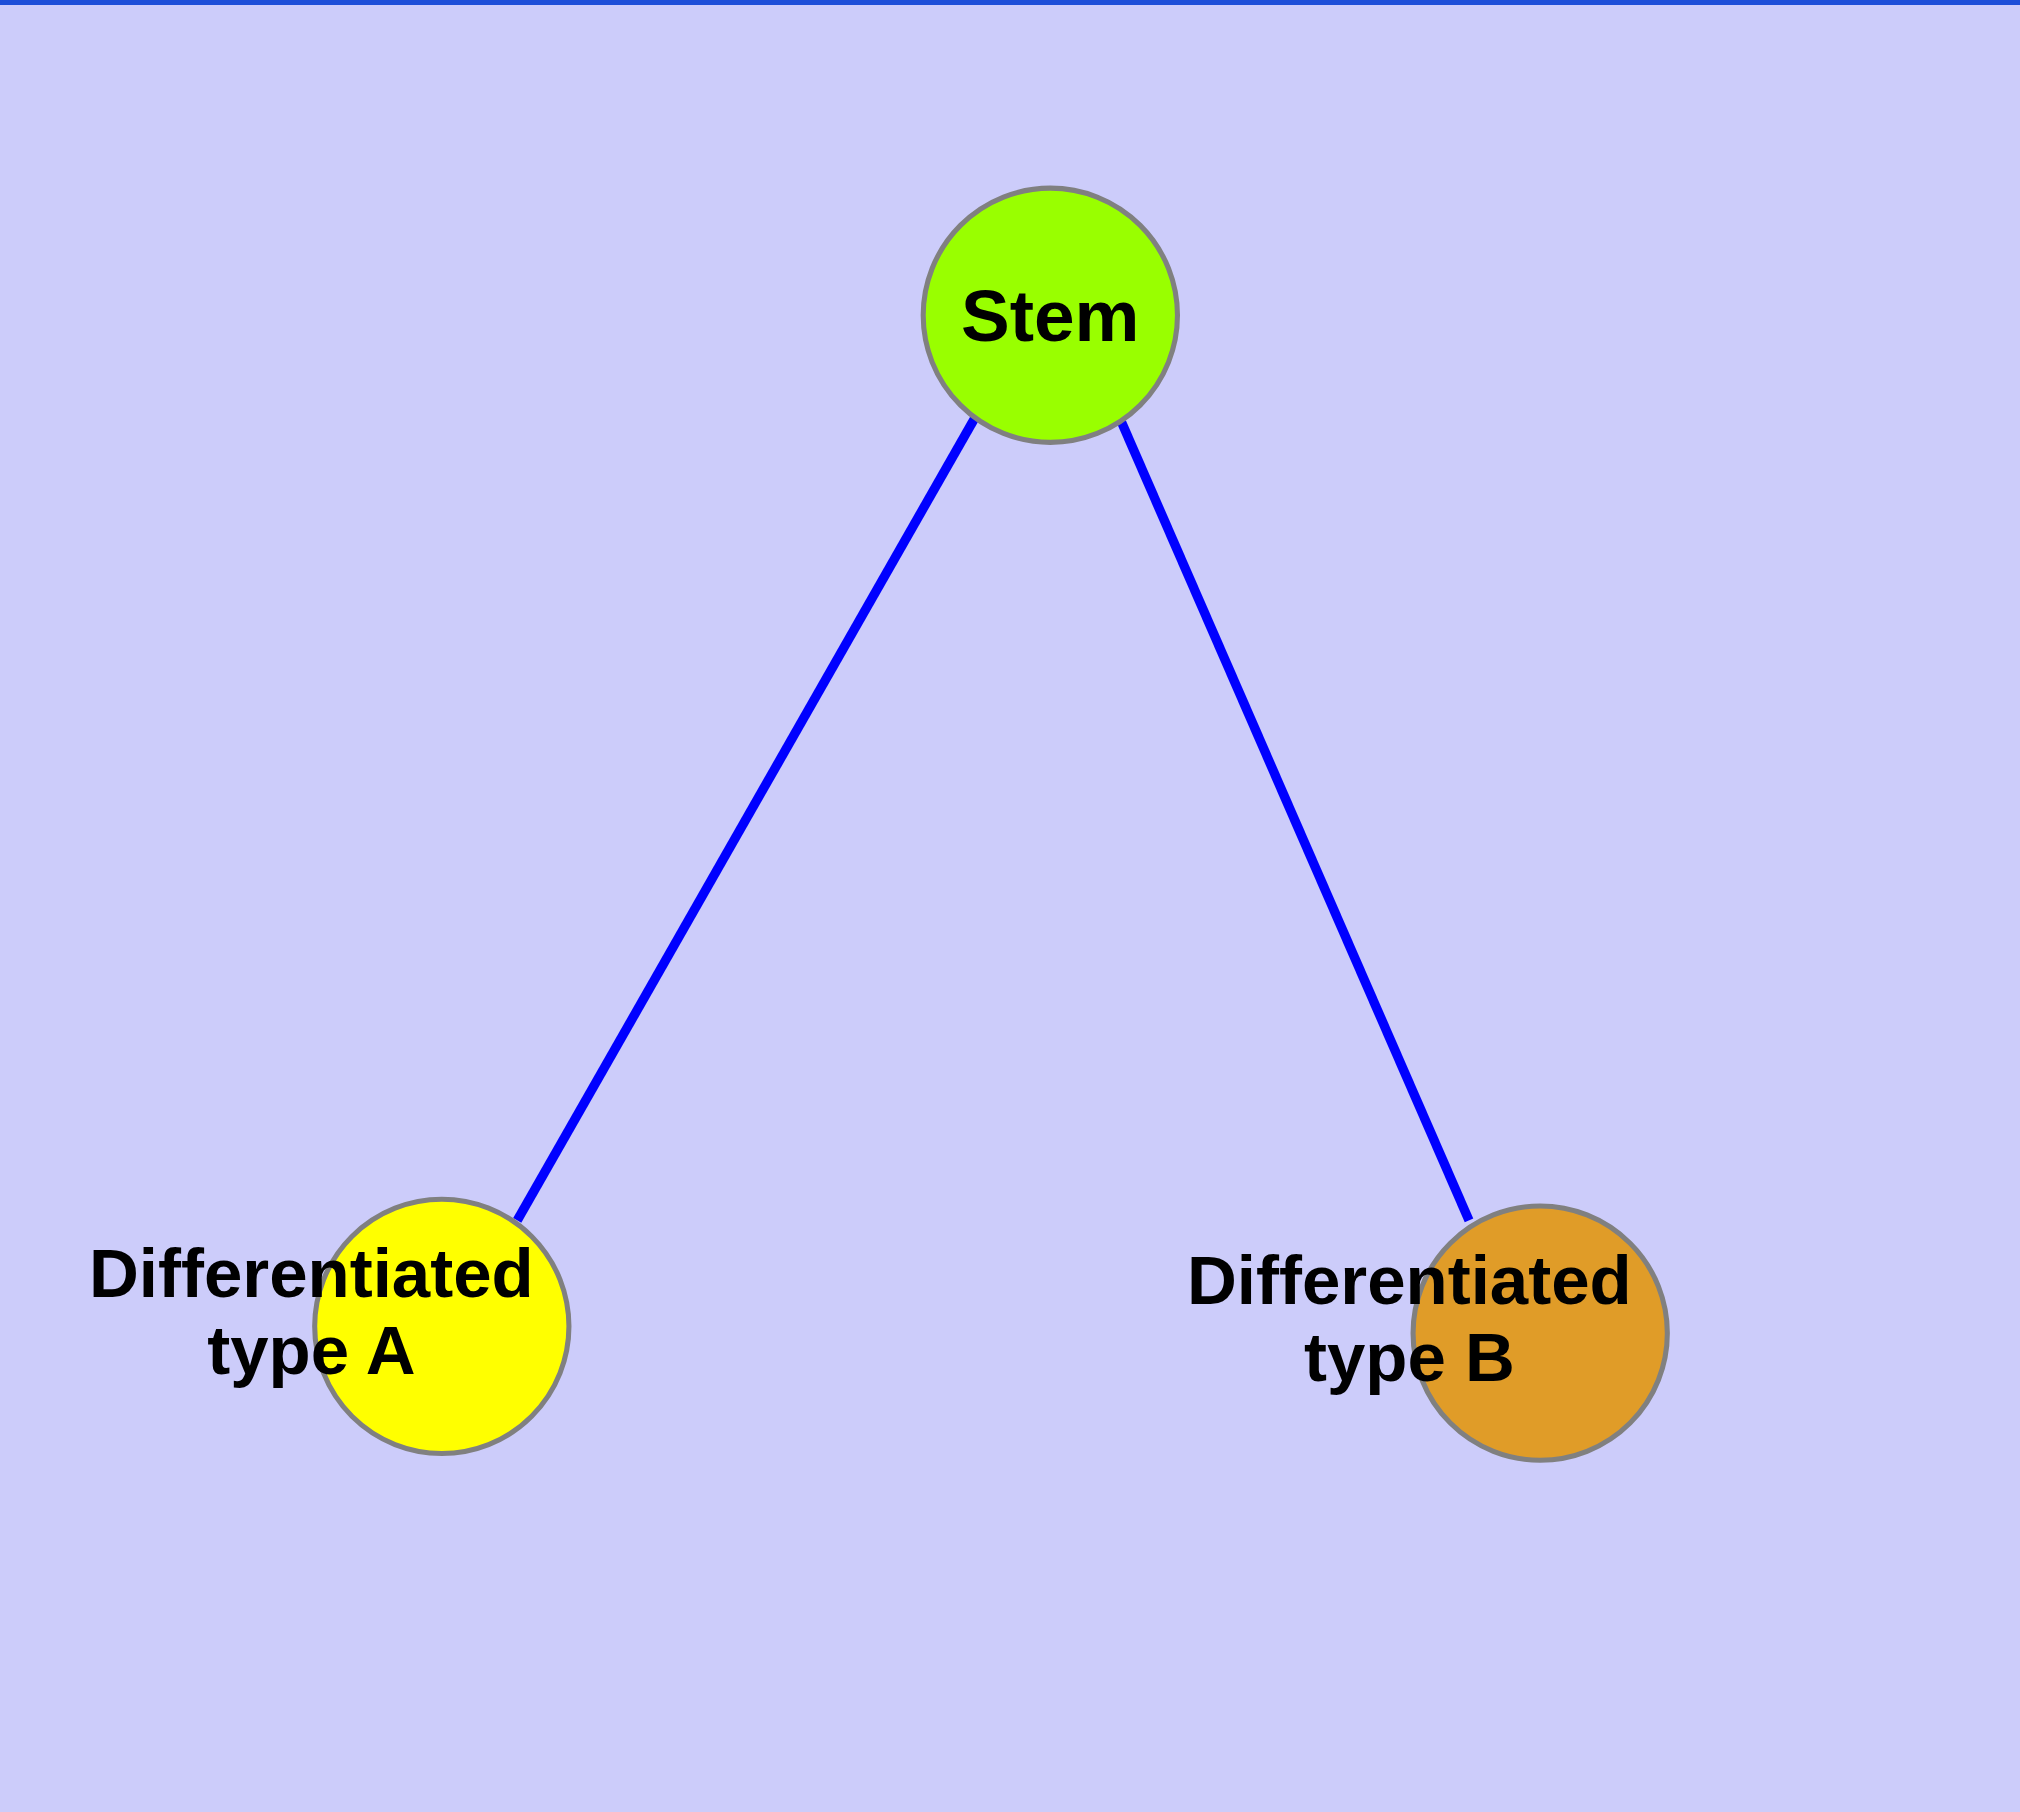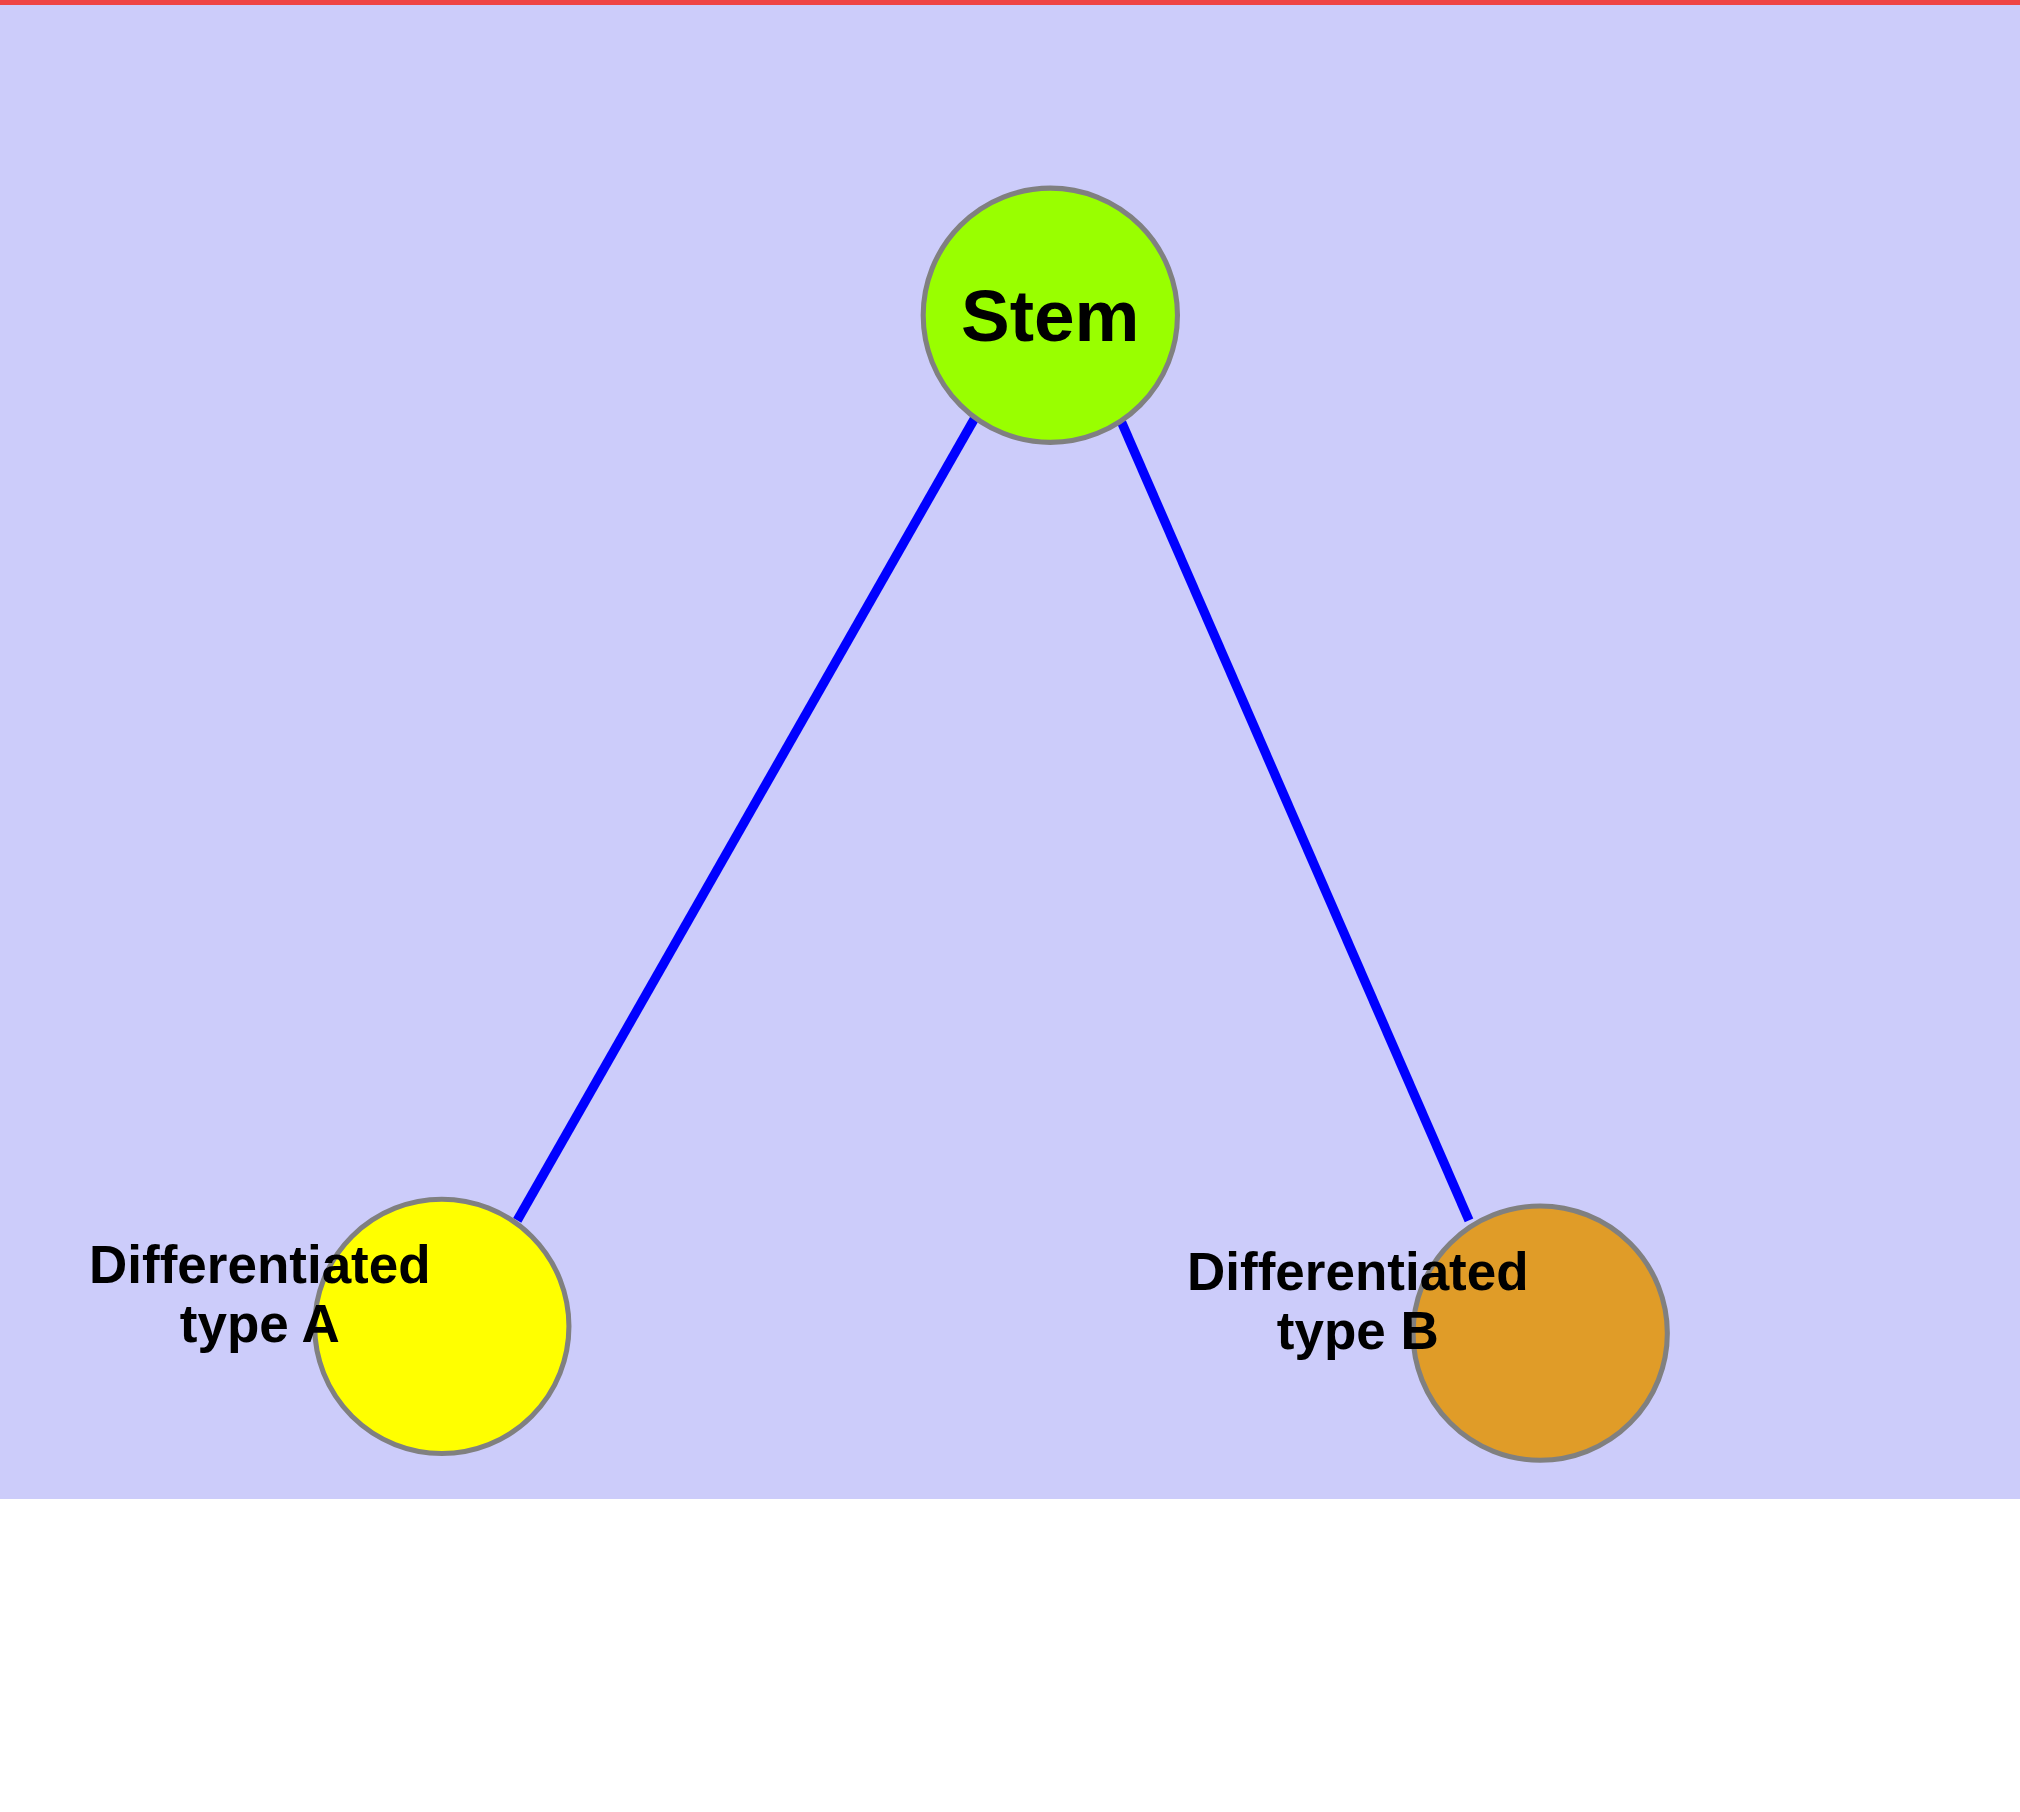--- a/index.html
+++ b/index.html
@@ -3,22 +3,22 @@
 <meta charset="utf-8">
 <style>
   html, body {
     margin: 0;
     padding: 0;
     background: #ffffff;
   }
   #stage {
     position: relative;
     width: 2021px;
-    height: 1499px;
-    background: #ef4444;
+    height: 1812px;
+    background: #1d4ed8;
     overflow: hidden;
     font-family: "Liberation Sans", sans-serif;
   }
   #canvas-bg {
     position: absolute;
     left: 0;
     top: 5.1px;
     width: 2021px;
     height: 1807px;
     background: #ccccfa;
@@ -37,21 +37,21 @@
     font-weight: bold;
     line-height: 1.12;
     white-space: pre;
     pointer-events: none;
     font-family: "Liberation Sans", sans-serif;
   }
   .node-label.stem {
     font-size: 73px;
   }
   .node-label.diff {
-    font-size: 53px;
+    font-size: 69px;
   }
 </style>
 </head>
 <body>
 
 <div id="stage">
 
   <div id="canvas-bg"></div>
 
   <svg id="graph-svg" viewBox="0 0 2384 2138">

